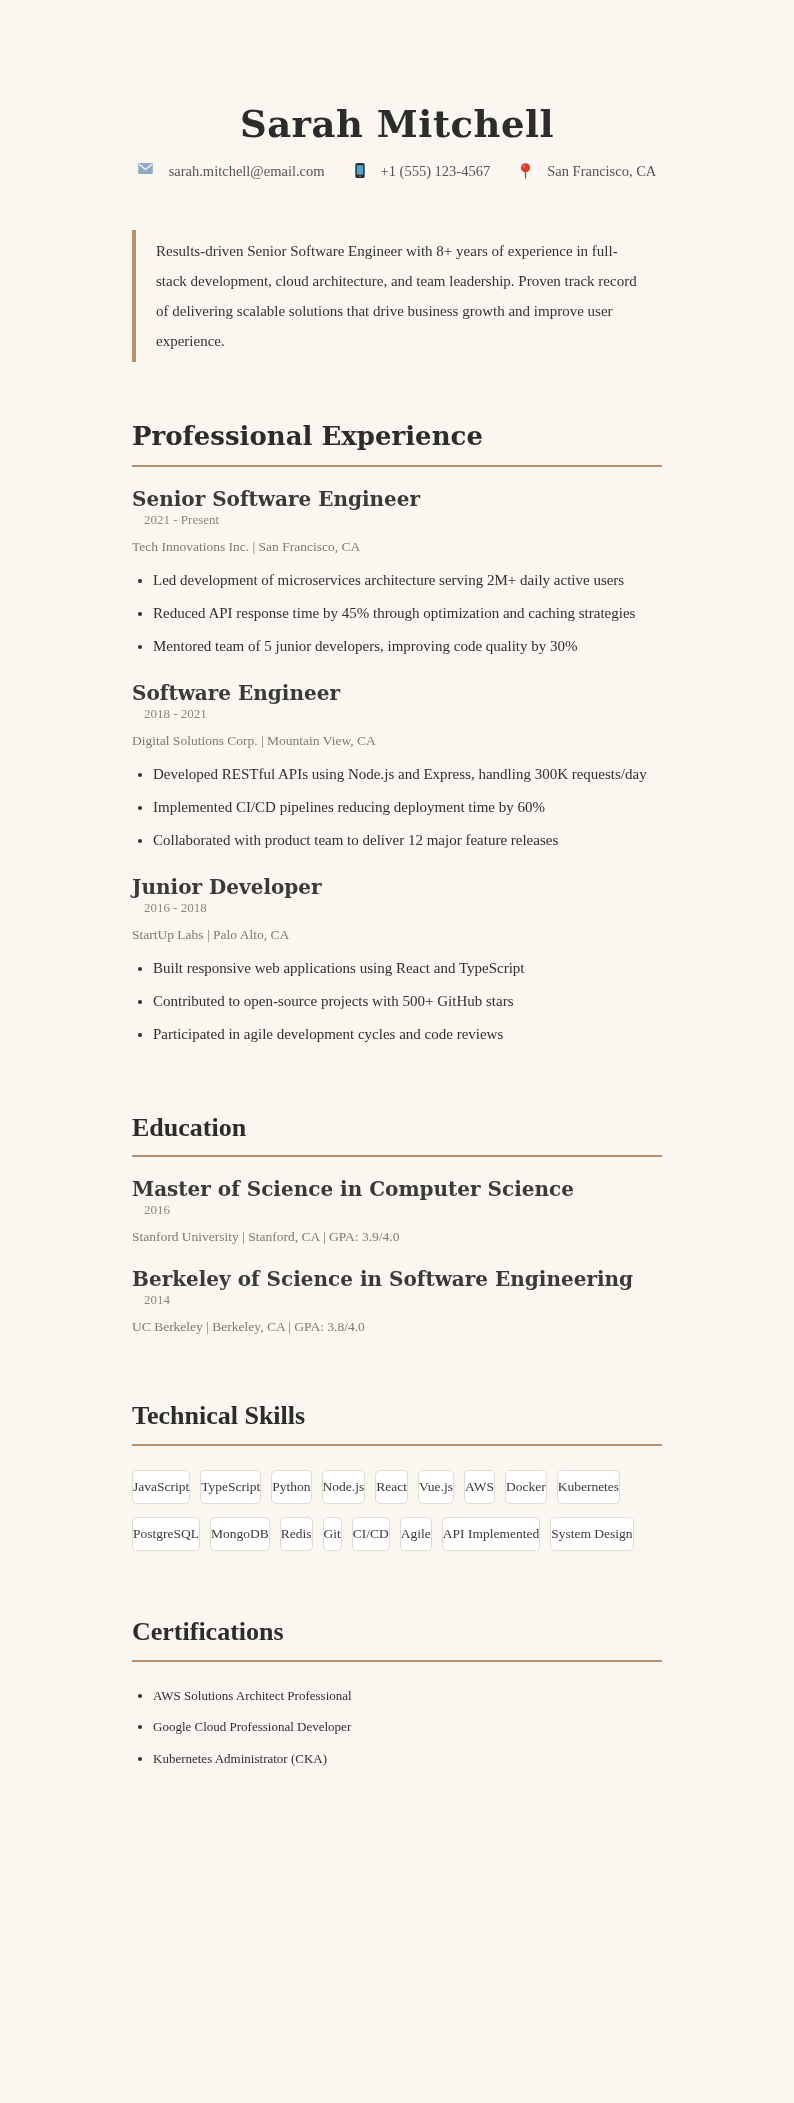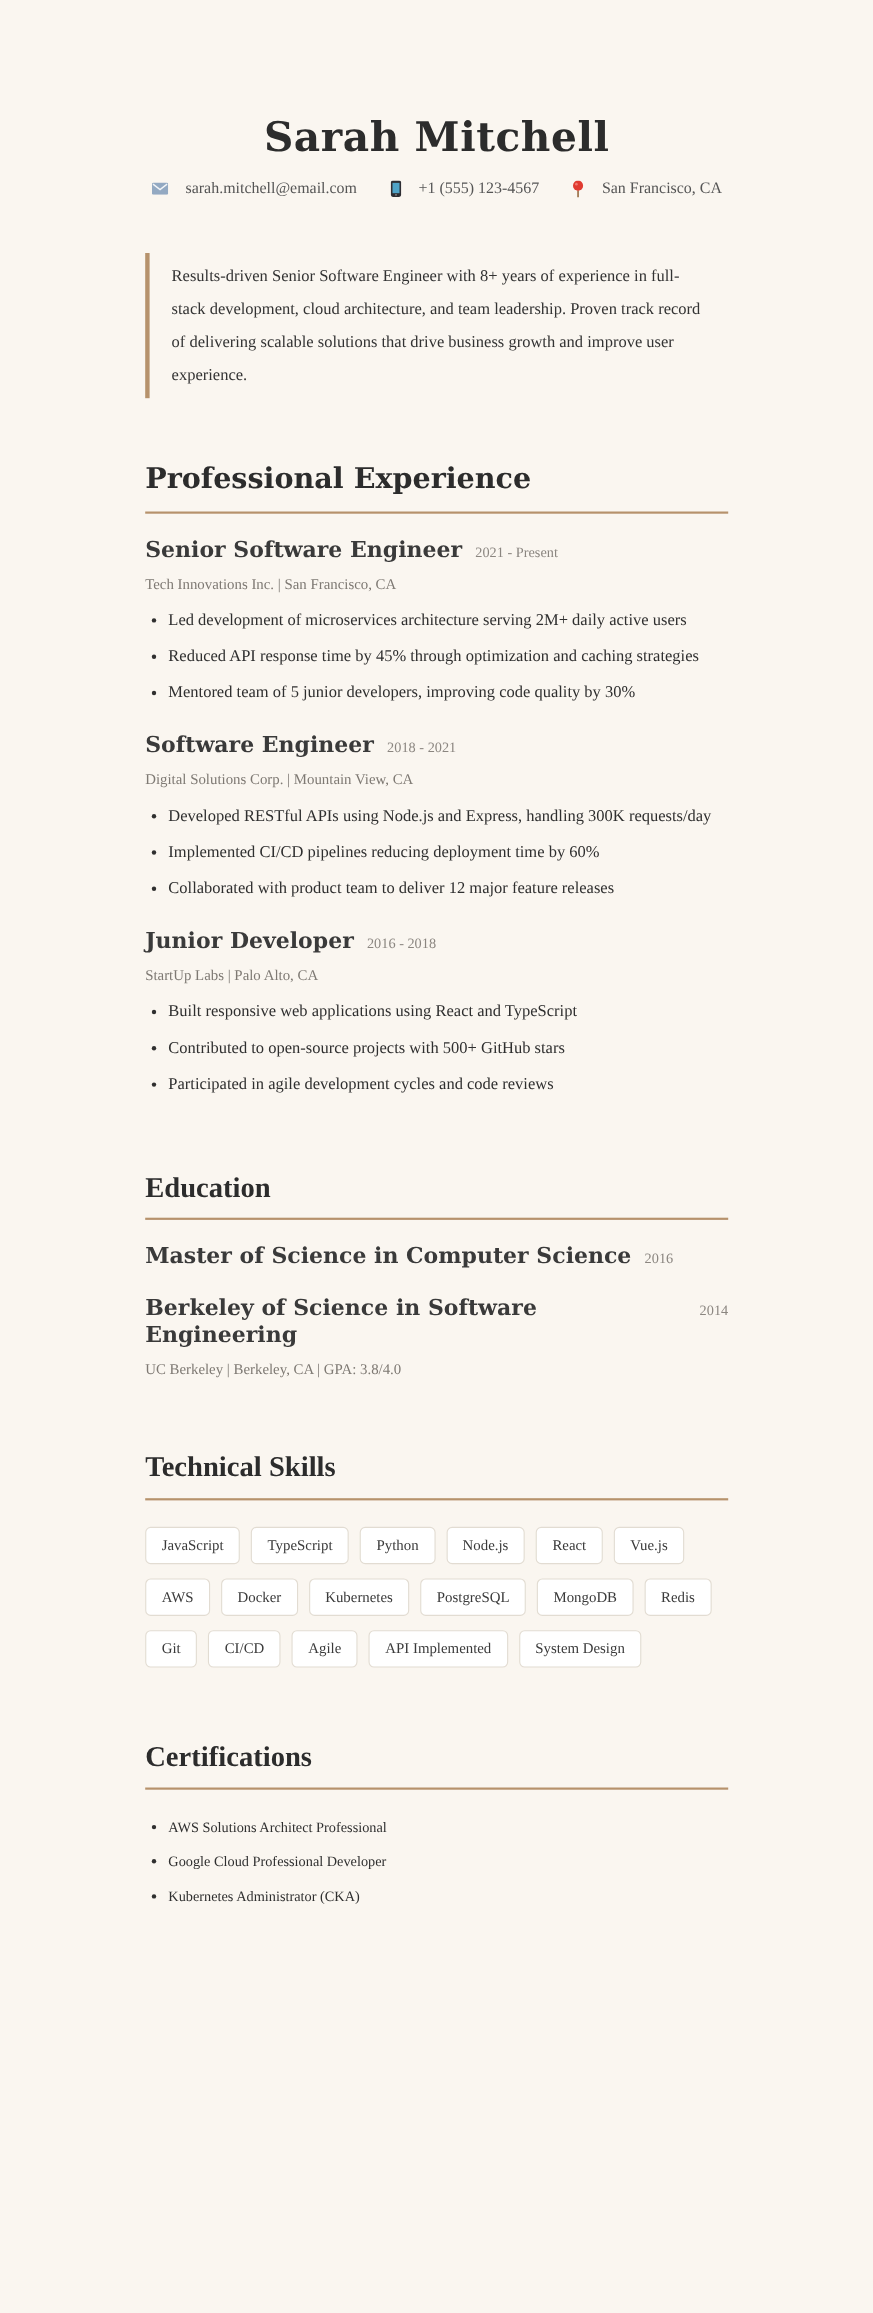--- a/index.html
+++ b/index.html
@@ -25,42 +25,43 @@
     margin:0;text-align:center;
     font-family:"DejaVu Serif", serif;font-weight:700;
     font-size:37px;line-height:1.3;letter-spacing:0.5px;
     color:var(--heading);
   }
   .contacts{
     margin-top:15px;
     display:flex;justify-content:center;align-items:center;gap:30px;
     font-size:14.5px;color:#555;
   }
-  .contact{display:inline-flex;align-items:center;gap:16px;white-space:nowrap;}
+  .contact{display:inline-flex;align-items:flex-start;gap:16px;white-space:nowrap;}
   .contact svg{display:block;}
 
   .summary{
     margin-top:50px;
     border-left:4px solid var(--accent);
     padding:6px 20px;
   }
   .summary p{margin:0;font-size:15px;line-height:2.0;color:var(--text);}
 
   .section-title{
     margin:58px 0 0 0;
     font-family:"DejaVu Serif", serif;font-weight:700;
     font-size:26px;line-height:1.3;color:var(--heading);
     border-bottom:2px solid var(--accent);
     padding-bottom:11px;
   }
   .section-title.tight{margin-top:64px;font-family:Liberation Serif, serif;}
 
   .entry-head{
-    display:flex;justify-content:flex-start;align-items:baseline;
+    display:flex;justify-content:space-between;align-items:baseline;
     margin-top:22px;
+    flex-direction:column;
   }
   .entry-head.first{margin-top:20px;}
   .entry-title{
     margin:0;font-family:"DejaVu Serif", serif;font-weight:700;
     font-size:20px;line-height:1.25;color:#3A3A3A;
   }
   .entry-date{font-size:13px;color:#8B8680;padding-left:12px;flex:none;}
   .entry-sub{margin-top:11px;font-size:13.5px;color:var(--muted);}
 
   ul.bullets{margin:13px 0 0 0;padding:0 0 0 21px;}
@@ -72,21 +73,21 @@
   .edu-entry{margin-bottom:6px;}
 
   .chips{
     margin-top:24px;
     display:flex;flex-wrap:wrap;gap:13px 10px;
   }
   .chip{
     background:var(--chipbg);
     border:1px solid var(--chipborder);
     border-radius:5px;
-    padding:8px 14px;
+    padding:8px 0;
     font-size:13.5px;color:#3A3A3A;
     white-space:nowrap;
   }
 
   ul.certs{margin:24px 0 0 0;padding:0 0 0 21px;}
   ul.certs li{font-size:13px;line-height:1.5;color:#2F2F2F;margin-bottom:12px;}
 </style>
 </head>
 <body>
 
@@ -170,20 +171,21 @@
   </section>
 
   <h2 class="section-title tight">Education</h2>
 
   <section>
     <div class="edu-entry">
       <div class="entry-head first">
         <h3 class="entry-title">Master of Science in Computer Science</h3>
         <span class="entry-date">2016</span>
       </div>
+      <div class="entry-sub">Stanford University | Stanford, CA | GPA: 3.9/4.0</div>
     </div>
     <div class="edu-entry">
       <div class="entry-head">
         <h3 class="entry-title">Berkeley of Science in Software Engineering</h3>
         <span class="entry-date">2014</span>
       </div>
       <div class="entry-sub">UC Berkeley | Berkeley, CA | GPA: 3.8/4.0</div>
     </div>
   </section>
 

